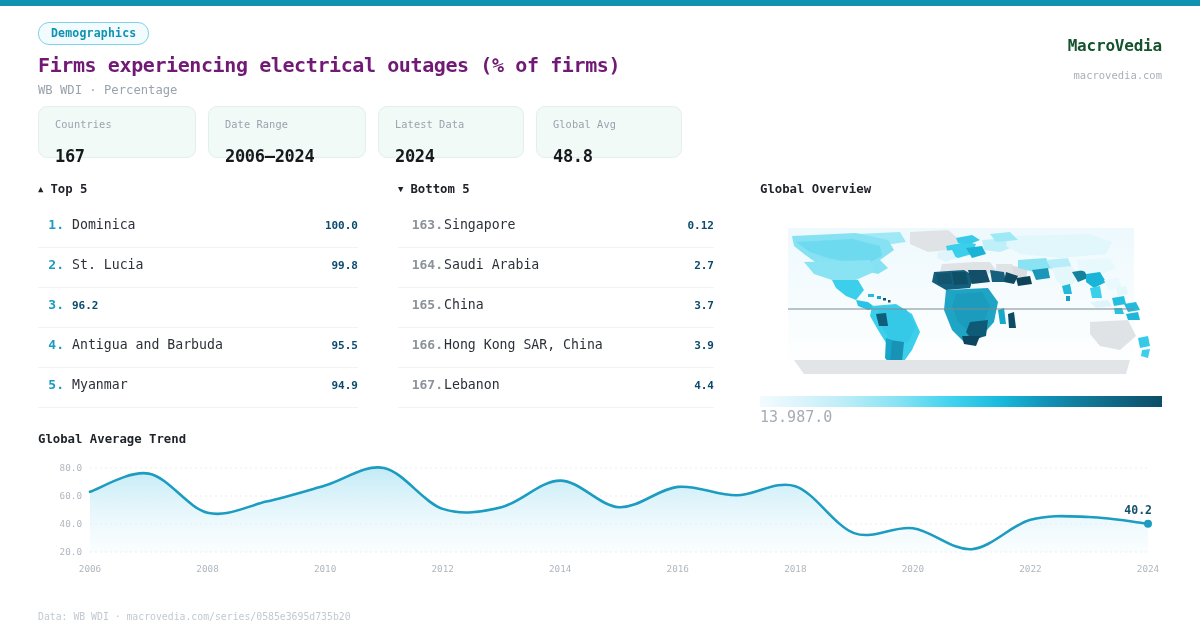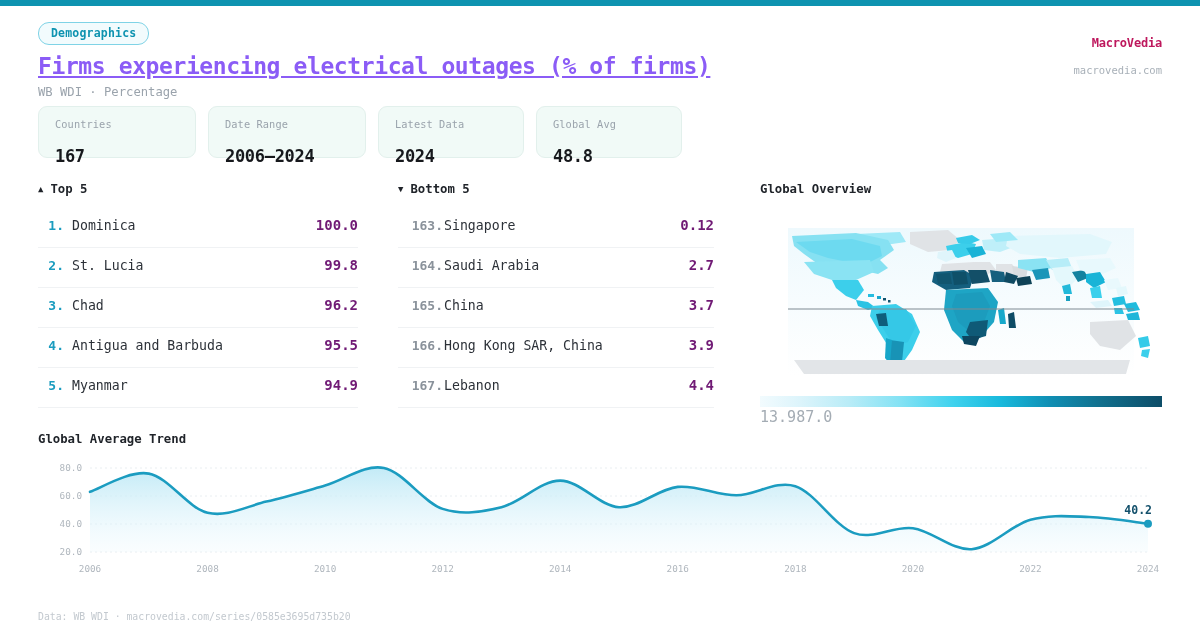--- a/index.html
+++ b/index.html
@@ -28,38 +28,37 @@
     border: 1.3px solid #7fd3e6;
     border-radius: 11px;
     background: #f2fbfd;
     color: #0e93b0;
     font-size: 11.5px;
     font-weight: bold;
     letter-spacing: 0.2px;
   }
   .title {
     margin-top: 8px;
-    font-size: 23px;
+    font-size: 20px;
     font-weight: bold;
-    color: #8b5cf6;
+    color: #701a75;
     letter-spacing: -0.4px;
     white-space: nowrap;
-    text-decoration: underline;
   }
   .subtitle {
     margin-top: 6px;
     font-size: 12.2px;
     color: #9aa3ac;
   }
   .brand {
     position: absolute; top: 14px; right: 0;
     text-align: right;
   }
   .brand-name {
-    font-size: 12px; font-weight: bold; color: #be185d; letter-spacing: -0.2px;
+    font-size: 16px; font-weight: bold; color: #14532d; letter-spacing: -0.2px;
   }
   .brand-url {
     margin-top: 14px; font-size: 10.5px; color: #a8b0b8;
   }
 
   
   .stats {
     position: absolute; top: 106px; left: 38px;
     display: flex; gap: 12px;
   }
@@ -92,21 +91,21 @@
     border-bottom: 1px solid #f0f2f4;
     padding-top: 9px;
   }
   .rank-row:last-child { border-bottom: 1px solid #f0f2f4; }
   .rank-num {
     font-size: 13px; font-weight: bold; color: #1a9cbf;
     width: 34px; text-align: right; padding-right: 8px; flex: none;
   }
   .col-bottom .rank-num { color: #8a929b; width: 46px; padding-right: 1px; }
   .rank-name { font-size: 13.2px; color: #2c3138; flex: 1 1 auto; white-space: nowrap; }
-  .rank-val { font-size: 14px; font-weight: bold; color: #701a75; flex: none; }
+  .rank-val { font-size: 11px; font-weight: bold; color: #0c4a6e; flex: none; }
 
   
   .map-panel { position: absolute; top: 182px; left: 760px; width: 402px; }
   .map-wrap {
     position: relative;
     margin-top: 14px;
     width: 402px; height: 180px;
     background: #ffffff;
     overflow: hidden;
   }
@@ -185,21 +184,20 @@
         <span class="rank-name">Dominica</span>
         <span class="rank-val">100.0</span>
       </div>
       <div class="rank-row">
         <span class="rank-num">2.</span>
         <span class="rank-name">St. Lucia</span>
         <span class="rank-val">99.8</span>
       </div>
       <div class="rank-row">
         <span class="rank-num">3.</span>
-        <span class="rank-name">Chad</span>
         <span class="rank-val">96.2</span>
       </div>
       <div class="rank-row">
         <span class="rank-num">4.</span>
         <span class="rank-name">Antigua and Barbuda</span>
         <span class="rank-val">95.5</span>
       </div>
       <div class="rank-row">
         <span class="rank-num">5.</span>
         <span class="rank-name">Myanmar</span>

